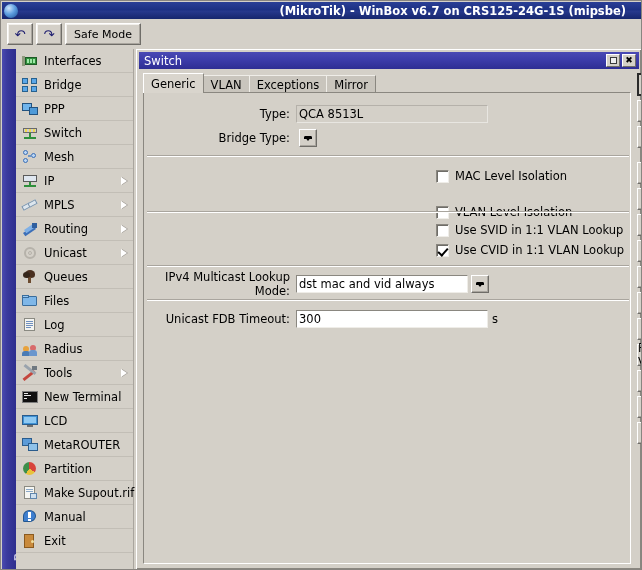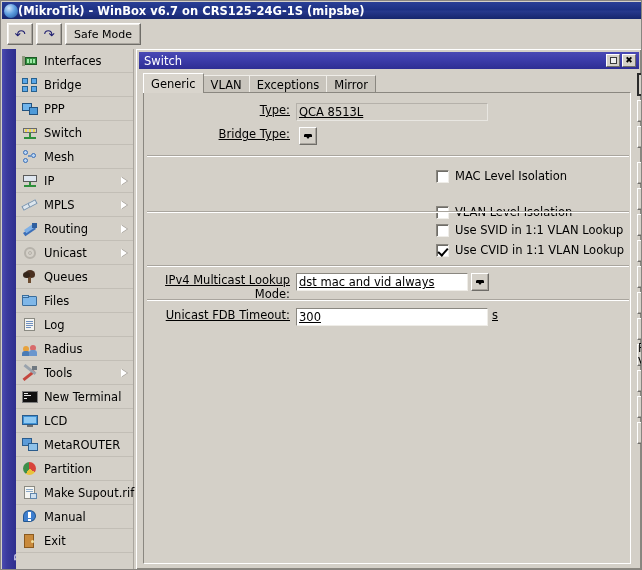--- a/index.html
+++ b/index.html
@@ -26,21 +26,21 @@
     background: linear-gradient(to bottom, #2a3f96 0%, #1d3184 45%, #26388c 55%, #16266d 100%);
     display: flex; align-items: center;
   }
   .titlebar .tb-icon {
     width: 14px; height: 14px; margin-left: 2px;
     border-radius: 50%;
     background: radial-gradient(circle at 35% 30%, #cfe4fb 0%, #5e9fe0 45%, #1b4f96 100%);
     flex: 0 0 auto;
   }
   .titlebar .tb-title {
-    flex: 1 1 auto; text-align: left;
+    flex: 1 1 auto; text-align: right;
     color: #ffffff; font-weight: bold; font-size: 11.5px;
     letter-spacing: 0px;
     margin-right: 16px;
     white-space: nowrap;
   }
 
   
   .toolbar {
     position: absolute; left: 1px; top: 18px;
     width: 640px; height: 30px;
@@ -256,21 +256,21 @@
   .panel {
     position: absolute; left: 6px; top: 42px;
     width: 488px; height: 472px;
     background: #d4d0c8;
     border: 1px solid #8a8780;
     border-right-color: #ffffff; border-bottom-color: #ffffff;
   }
 
   .frow {
     position: absolute; left: 0; width: 488px; height: 22px;
-    display: flex;  text-decoration: underline;
+    display: flex; align-items: center;
   }
   .flabel {
     width: 152px; text-align: right; padding-right: 6px;
     font-size: 11.5px; color: #000;
   }
   .finput {
     height: 18px;
     background: #ffffff;
     border: 1px solid #8a8780;
     border-right-color: #efede8; border-bottom-color: #efede8;

